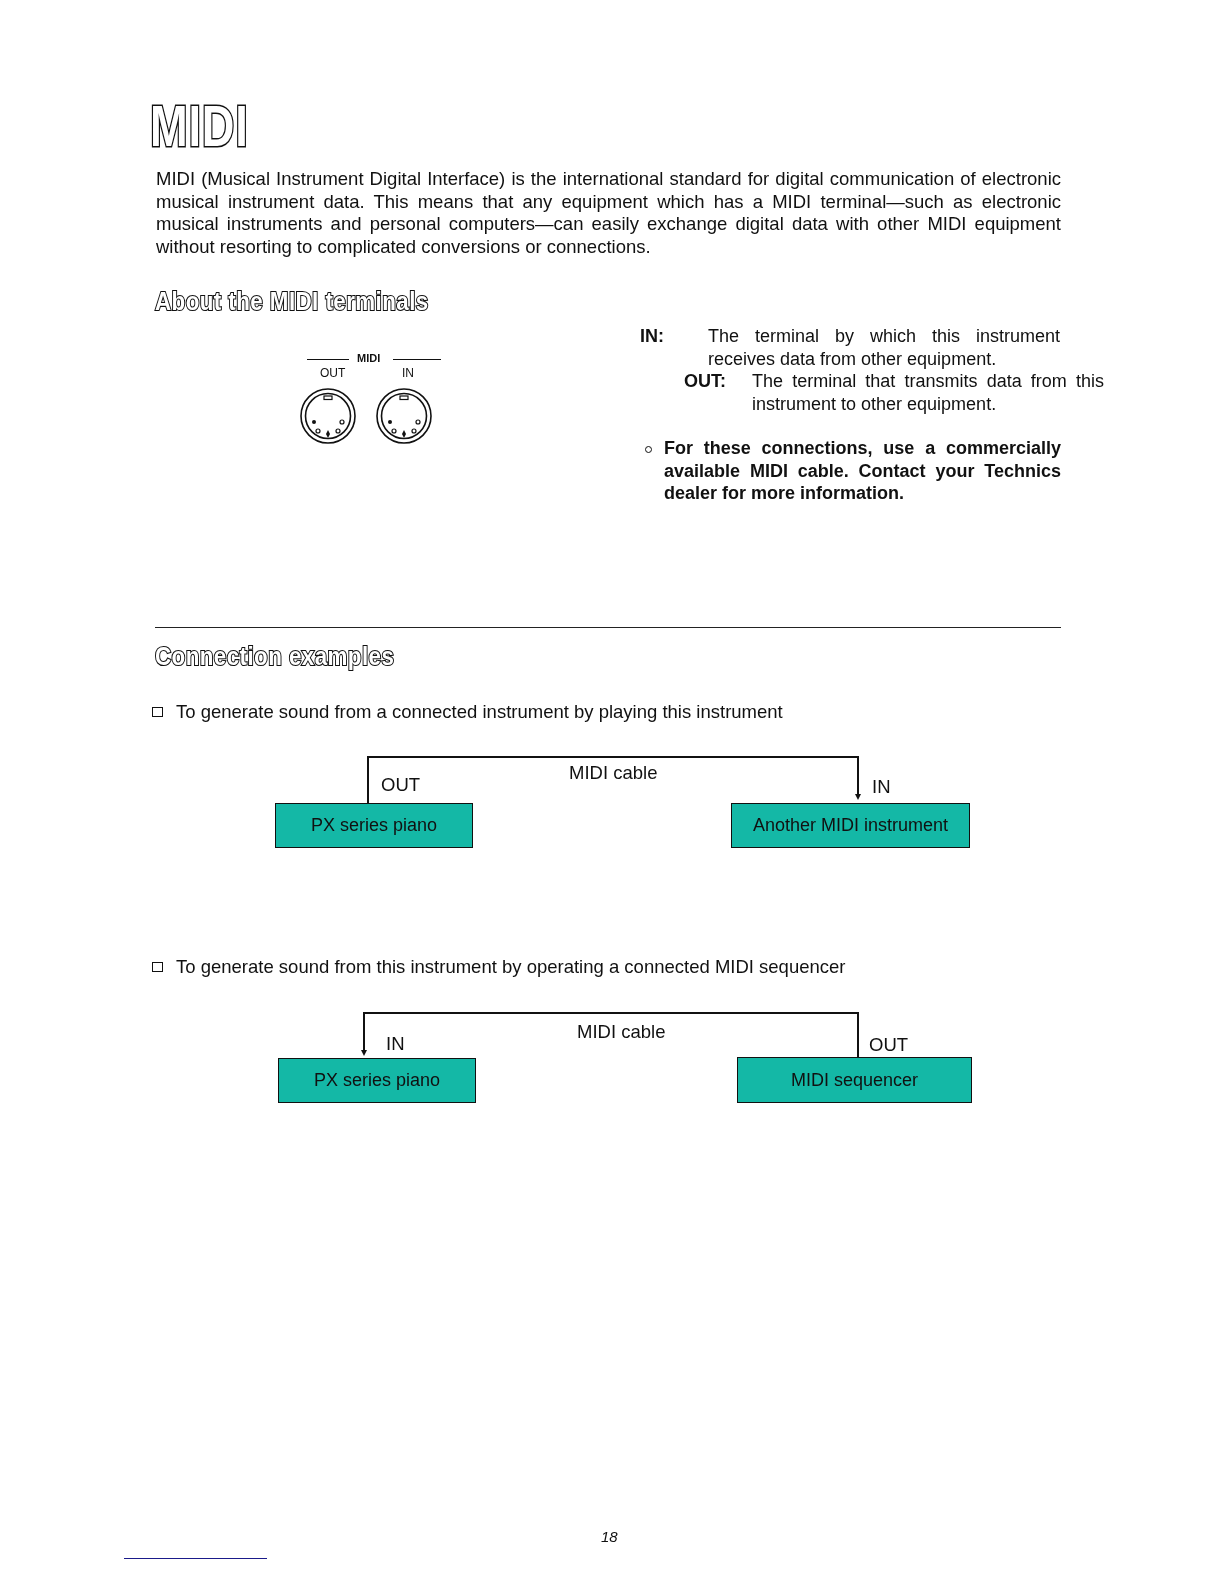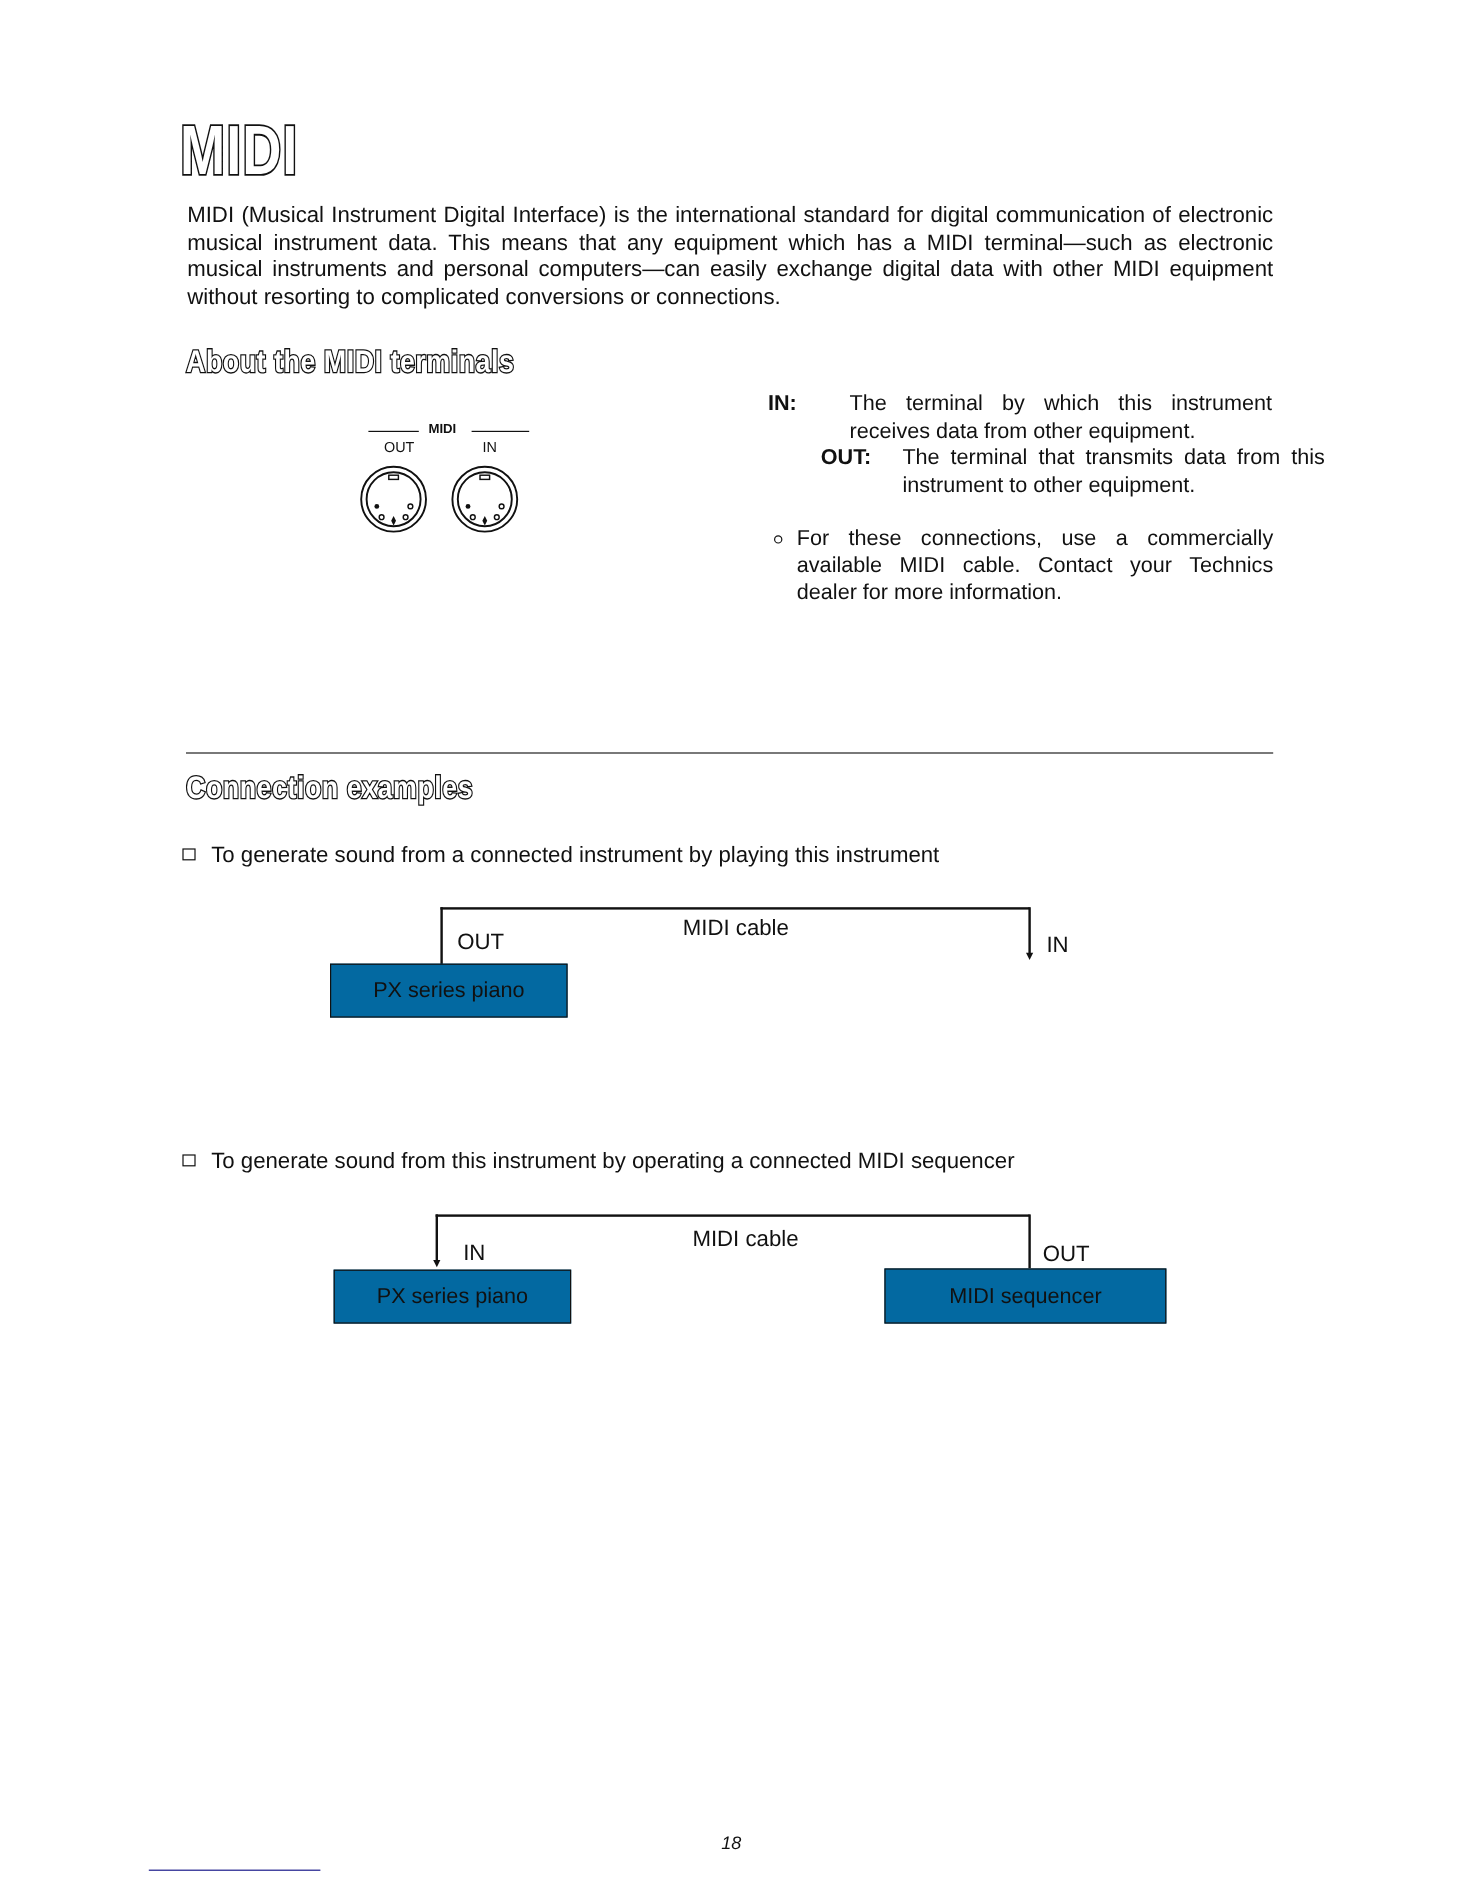--- a/index.html
+++ b/index.html
@@ -23,36 +23,36 @@
     .h2 {
       font-size: 26px; font-weight: bold; letter-spacing: 0.5px;
       transform: scaleX(0.86); transform-origin: left top;
       color: #111;
     }
     .h2 .in { color:#fff; -webkit-text-stroke: 2.2px #111; paint-order: stroke fill; }
     .jacks-label { font-size: 11px; font-weight: bold; }
     .term-row { font-size: 18px; line-height: 22.6px; }
     .term-key { font-weight: bold; position: absolute; left: 0; }
     .term-def { position: absolute; left: 68px; width: 352px; text-align: justify; text-align-last: left; }
-    .notes { left: 643px; top: 437px; width: 418px; font-size: 18px; line-height: 22.6px; }
+    .notes { left: 643px; top: 437px; width: 418px; font-size: 18px; line-height: 22.6px; font-weight: bold; }
     .note { position: relative; padding-left: 21px; text-align: justify; margin-bottom: 0; }
     .note .dot {
       position: absolute; left: 2px; top: 9px; width: 5px; height: 5px;
       border: 1.4px solid #111; border-radius: 50%;
     }
     .hr { left: 155px; top: 627px; width: 906px; height: 0; border-top: 1.5px solid #222; }
     .caption { font-size: 18.5px; }
     .caption .box {
       display: inline-block; width: 9px; height: 8px; border: 1.6px solid #111;
       margin-right: 13px; vertical-align: 1px;
     }
     .dbox {
       position: absolute; border: 1.6px solid #111; box-sizing: border-box;
       font-size: 18px; display: flex; align-items: center; justify-content: center;
-      background: #0369a1;
+      background: #14b8a6;
     }
     .line { position: absolute; background: #111; }
     .lbl { position: absolute; font-size: 18.5px; }
     .arrow {
       position: absolute; width: 0; height: 0;
       border-left: 3px solid transparent; border-right: 3px solid transparent;
       border-top: 6px solid #111;
     }
     .pageno { left: 601px; top: 1528px; font-size: 15px; font-style: italic; }
     .footline { left: 124px; top: 1558px; width: 143px; height: 0; border-top: 1.5px solid #1a1a8a; }
@@ -121,20 +121,21 @@
 </div>
 <div class="abs" style="left:0; top:0; width:1224px; height:1584px; pointer-events:none;">
   <div class="line" style="left:367px; top:756px; width:491px; height:1.5px;"></div>
   <div class="line" style="left:367px; top:756px; width:1.5px; height:48px;"></div>
   <div class="line" style="left:857px; top:756px; width:1.5px; height:39px;"></div>
   <div class="arrow" style="left:855px; top:794px;"></div>
   <div class="lbl" style="left:569px; top:762px;">MIDI cable</div>
   <div class="lbl" style="left:381px; top:774px;">OUT</div>
   <div class="lbl" style="left:872px; top:776px;">IN</div>
   <div class="dbox" style="left:275px; top:803px; width:198px; height:45px;">PX series piano</div>
+  <div class="dbox" style="left:731px; top:803px; width:239px; height:45px;">Another MIDI instrument</div>
 </div>
 
 <div class="abs caption" style="left:152px; top:956px;">
   <span class="box"></span><span>To generate sound from this instrument by operating a connected MIDI sequencer</span>
 </div>
 <div class="abs" style="left:0; top:0; width:1224px; height:1584px; pointer-events:none;">
   <div class="line" style="left:363px; top:1012px; width:495px; height:1.5px;"></div>
   <div class="line" style="left:363px; top:1012px; width:1.5px; height:39px;"></div>
   <div class="arrow" style="left:361px; top:1050px;"></div>
   <div class="line" style="left:857px; top:1012px; width:1.5px; height:45px;"></div>

